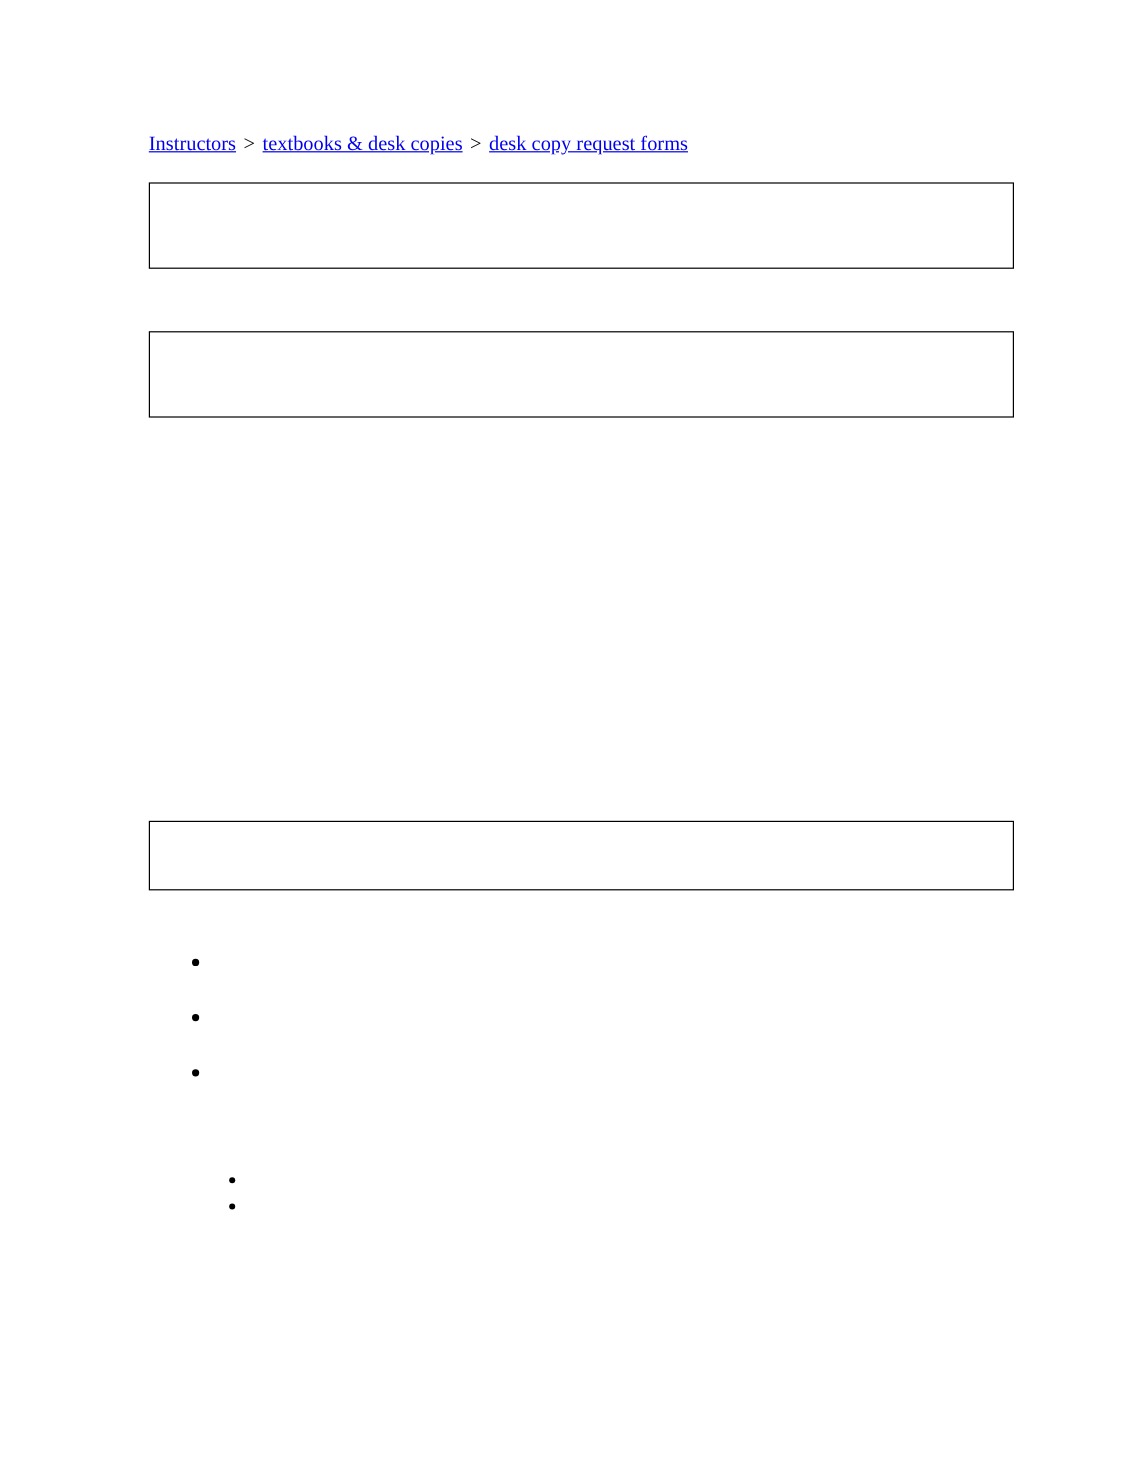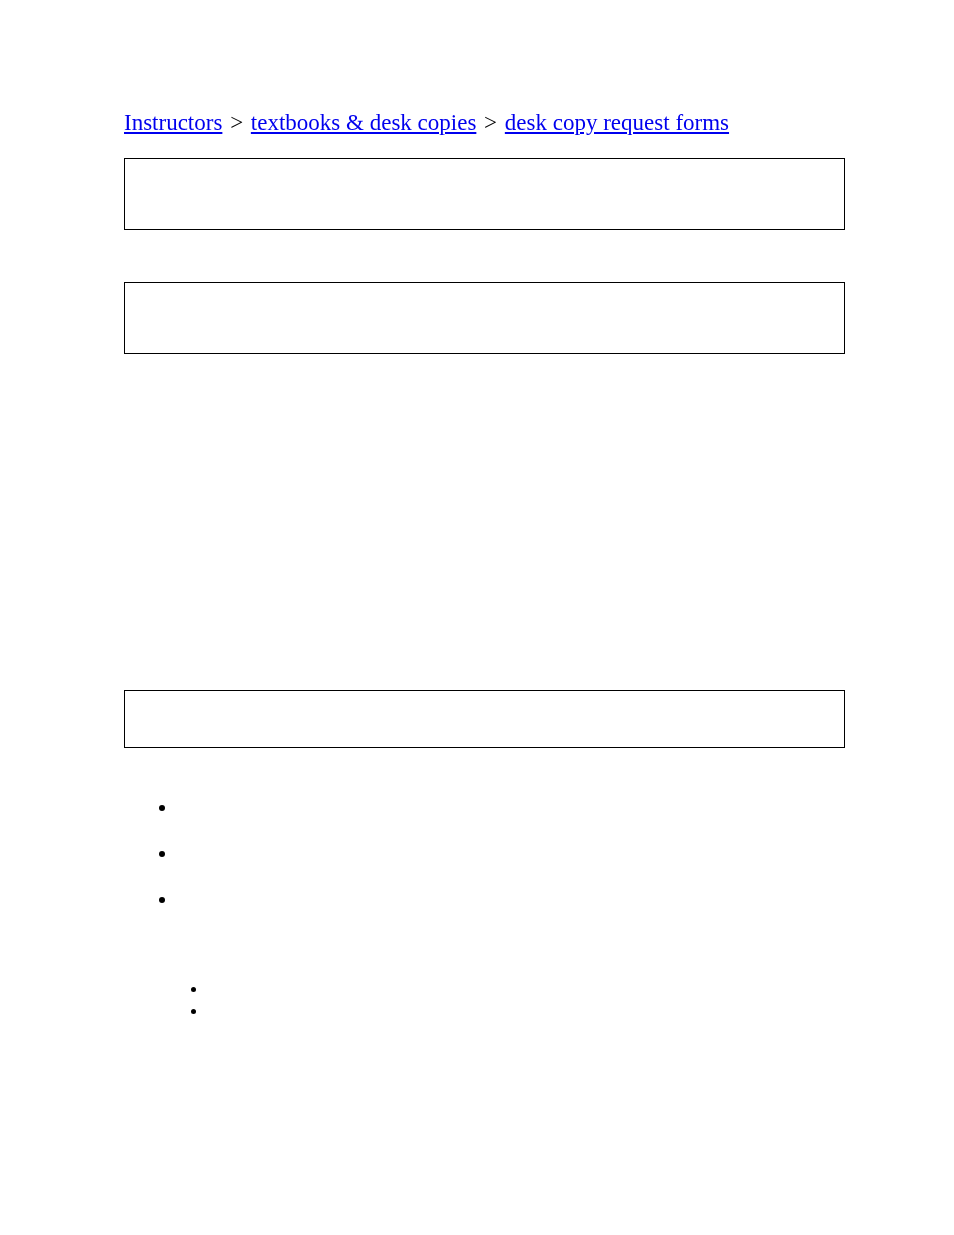--- a/index.html
+++ b/index.html
@@ -11,21 +11,21 @@
   }
   .page {
     position: relative;
     width: 954px;
     height: 1235px;
     box-sizing: border-box;
     padding: 110px 107px 0 124px; 
   }
   
   .breadcrumb {
-    font-size: 23px;
+    font-size: 17px;
     color: #000;
     margin-bottom: 22px;
     white-space: nowrap;
   }
   .breadcrumb a {
     color: #0000ee;
     text-decoration: underline;
   }
   .sep {
     color: #000;

